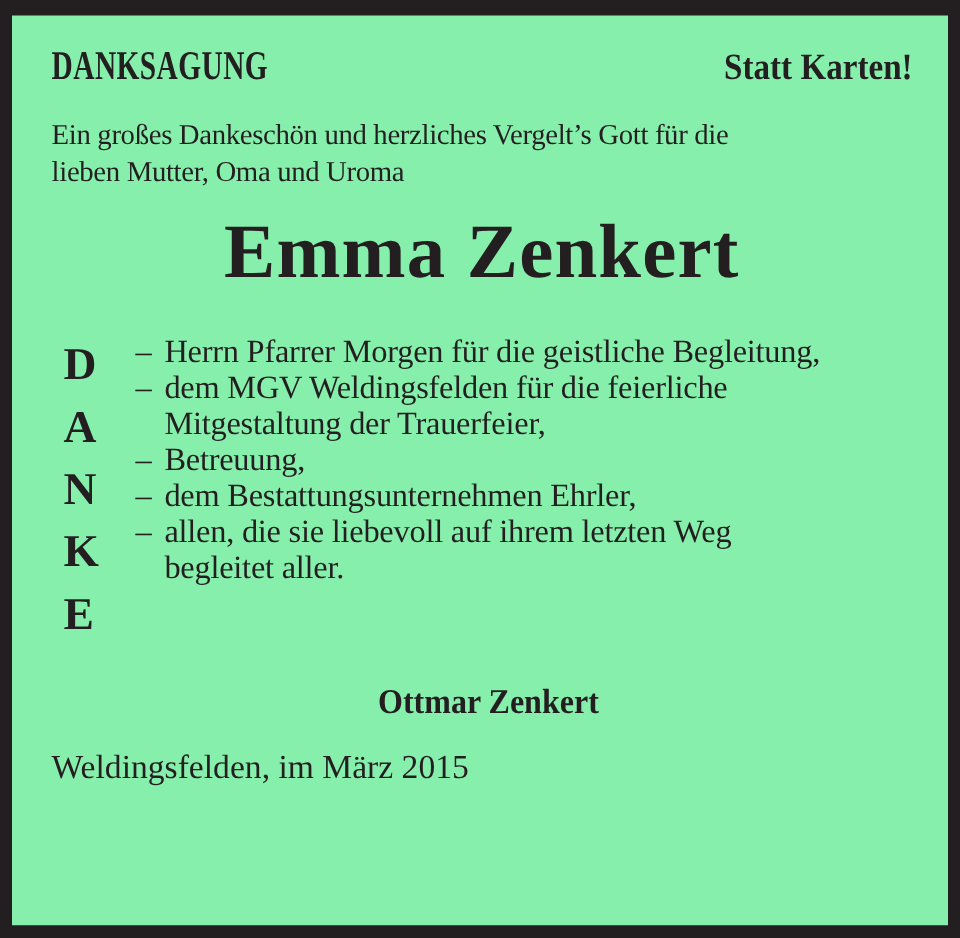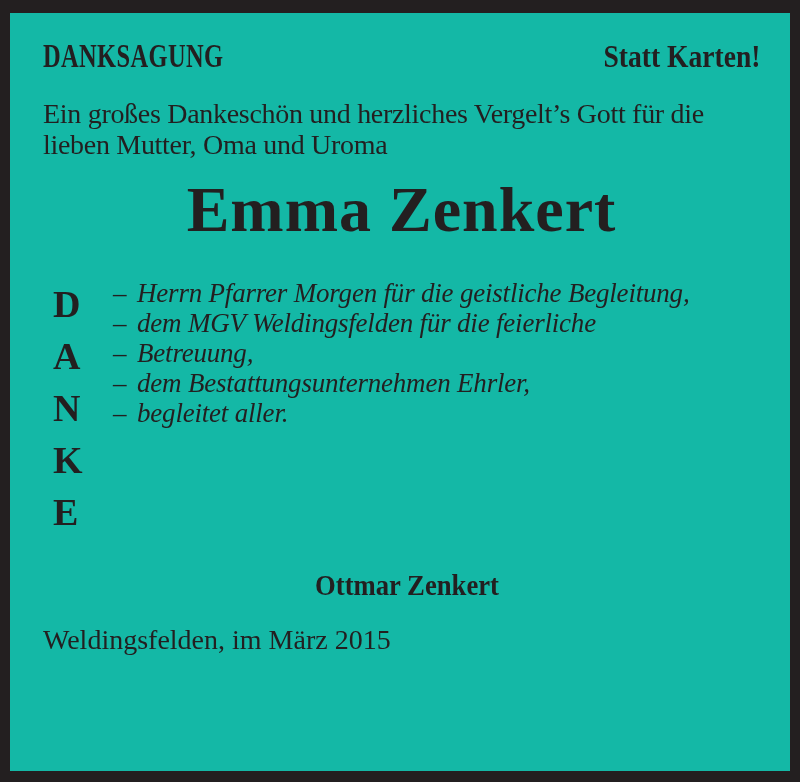--- a/index.html
+++ b/index.html
@@ -9,21 +9,21 @@
     height: 782px;
     background: #ffffff;
     overflow: hidden;
     font-family: "Liberation Serif", serif;
     color: #231f20;
   }
   .notice {
     box-sizing: border-box;
     width: 800px;
     height: 782px;
-    background: #14b8a6;
+    background: #86efac;
     border: solid #231f20;
     border-width: 13px 10px 11px 10px;
   }
   .inner {
     box-sizing: border-box;
     width: 100%;
     height: 100%;
     padding: 24px 30px 0 33px;
     overflow: hidden;
   }
@@ -46,21 +46,21 @@
   .right-note {
     display: inline-block;
     font-weight: bold;
     font-size: 31px;
     white-space: nowrap;
     transform: scaleX(0.89);
     transform-origin: right center;
   }
   .intro {
     margin-top: 23px;
-    font-size: 28px;
+    font-size: 24px;
     line-height: 31px;
     letter-spacing: -0.3px;
   }
   .intro-line { white-space: nowrap; }
   .name {
     margin-top: 10px;
     text-align: center;
     font-weight: bold;
     font-size: 64px;
     line-height: 80px;
@@ -85,21 +85,21 @@
     font-size: 27px;
     line-height: 30px;
     letter-spacing: -0.2px;
   }
   .item-row { display: flex; }
   .item-row .dash {
     flex: none;
     width: 24px;
   }
   .item-lines { flex: 1 1 auto; }
-  .item-line { white-space: nowrap; font-style: italic; }
+  .item-line { white-space: nowrap; }
   .closing {
     margin-top: 30px;
     margin-left: 272px;
     font-size: 28px;
     line-height: 34px;
   }
   .signatory {
     margin-top: 4px;
     font-weight: bold;
     font-size: 29px;
@@ -145,37 +145,39 @@
           <div class="item-row">
             <span class="dash">–</span>
             <div class="item-lines">
               <div class="item-line">Herrn Pfarrer Morgen für die geistliche Begleitung,</div>
             </div>
           </div>
           <div class="item-row">
             <span class="dash">–</span>
             <div class="item-lines">
               <div class="item-line">dem MGV Weldingsfelden für die feierliche</div>
+              <div class="item-line">Mitgestaltung der Trauerfeier,</div>
             </div>
           </div>
           <div class="item-row">
             <span class="dash">–</span>
             <div class="item-lines">
               <div class="item-line">Betreuung,</div>
             </div>
           </div>
           <div class="item-row">
             <span class="dash">–</span>
             <div class="item-lines">
               <div class="item-line">dem Bestattungsunternehmen Ehrler,</div>
             </div>
           </div>
           <div class="item-row">
             <span class="dash">–</span>
             <div class="item-lines">
+              <div class="item-line">allen, die sie liebevoll auf ihrem letzten Weg</div>
               <div class="item-line">begleitet aller.</div>
             </div>
           </div>
         </div>
     </div>
 
     <div class="closing">
       <div class="signatory">Ottmar Zenkert</div>
     </div>
 

